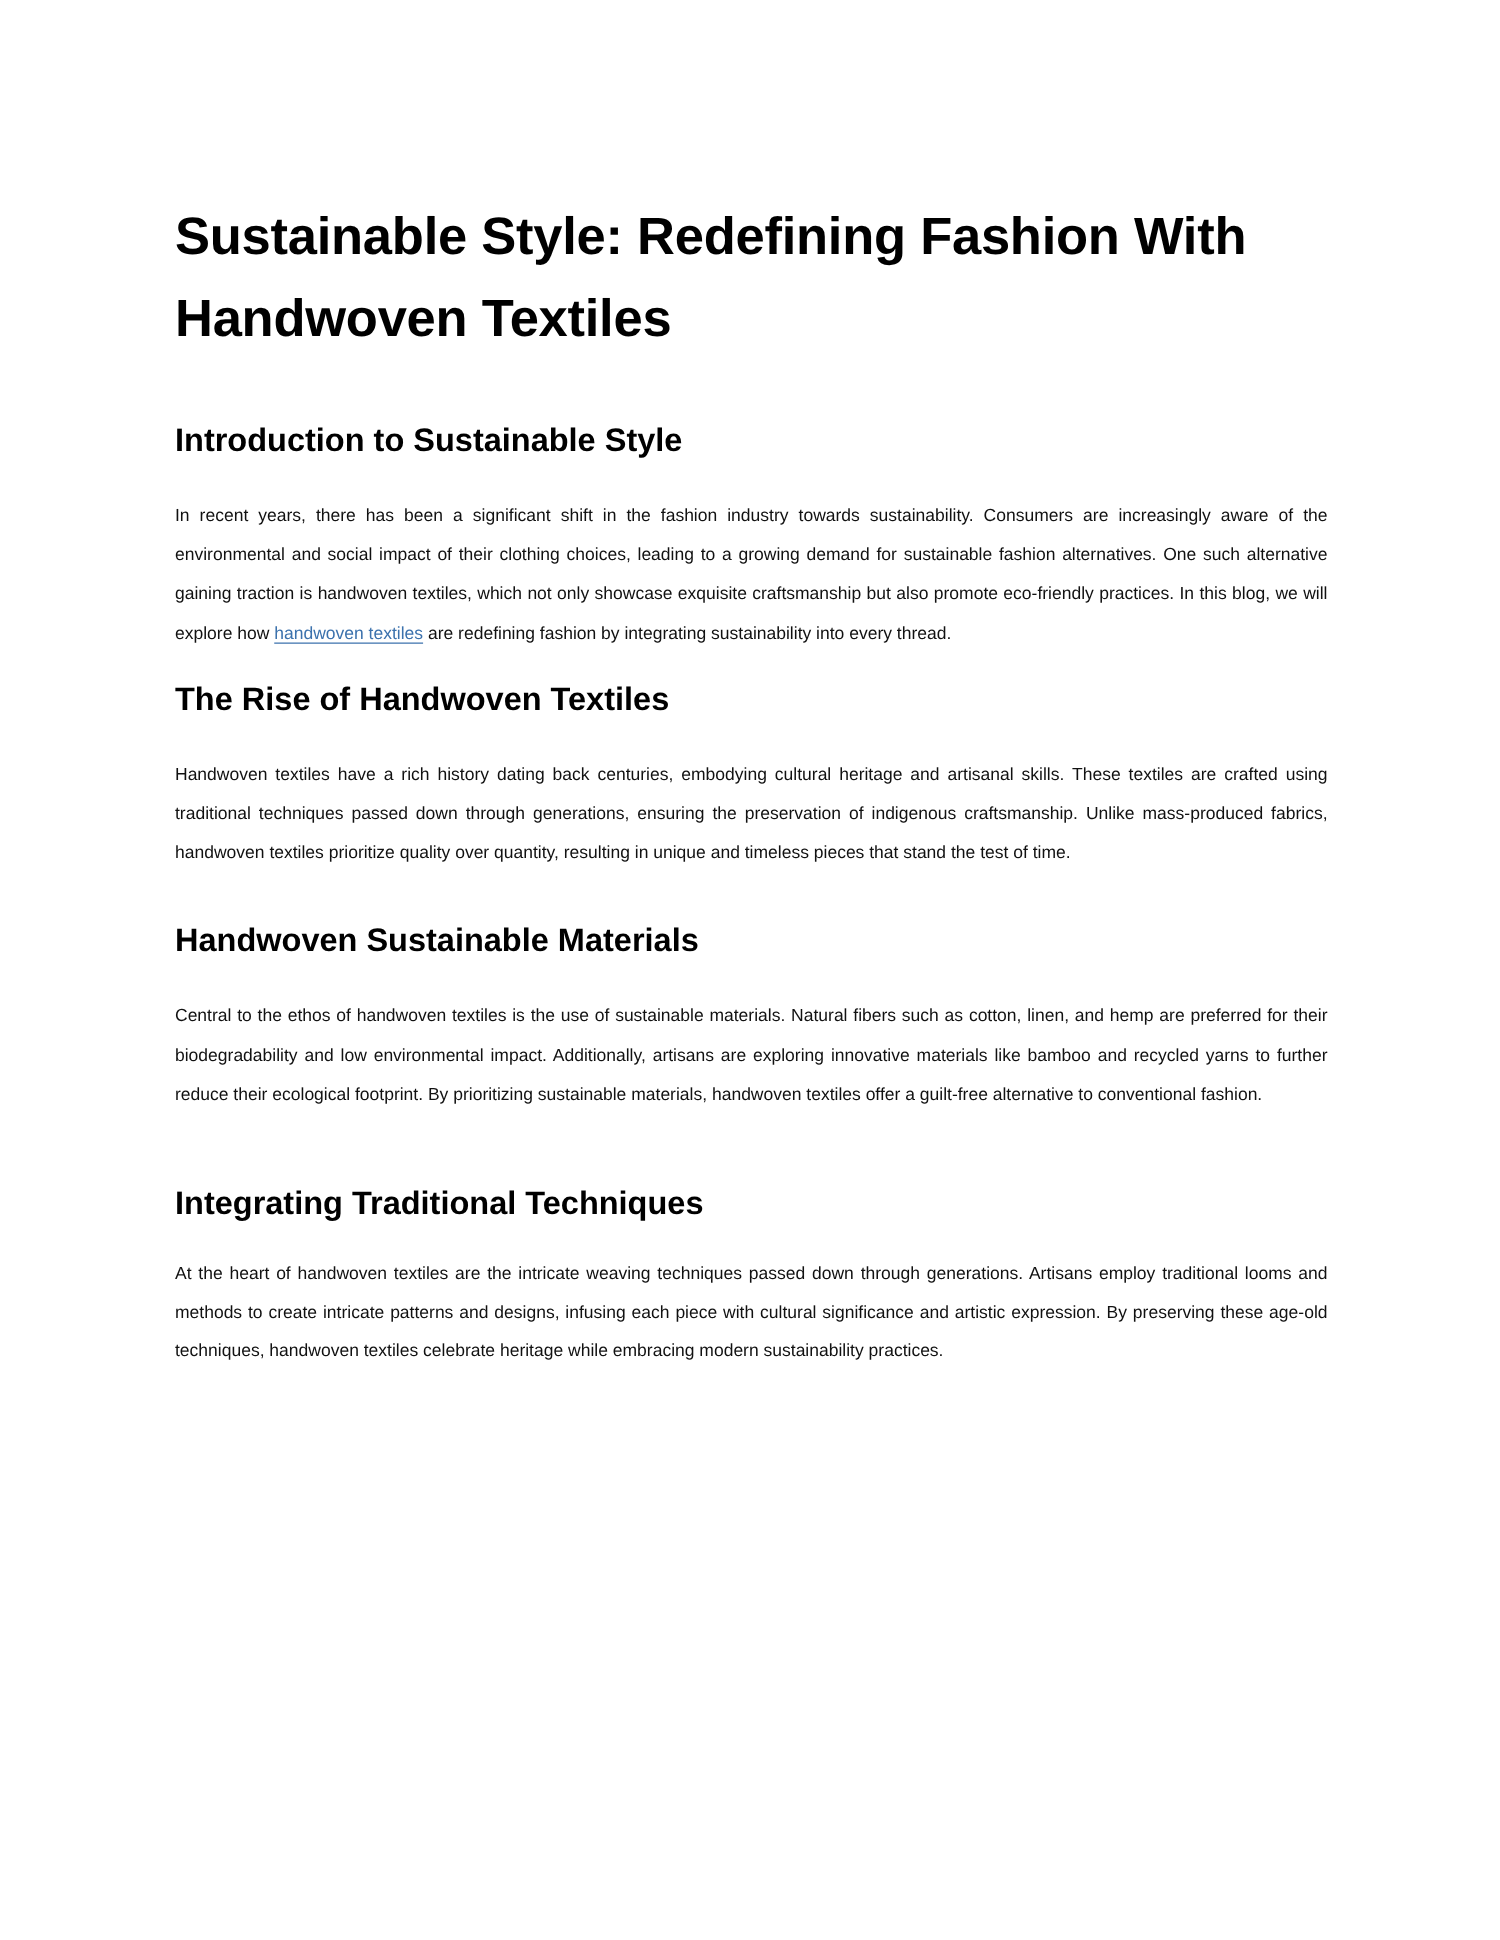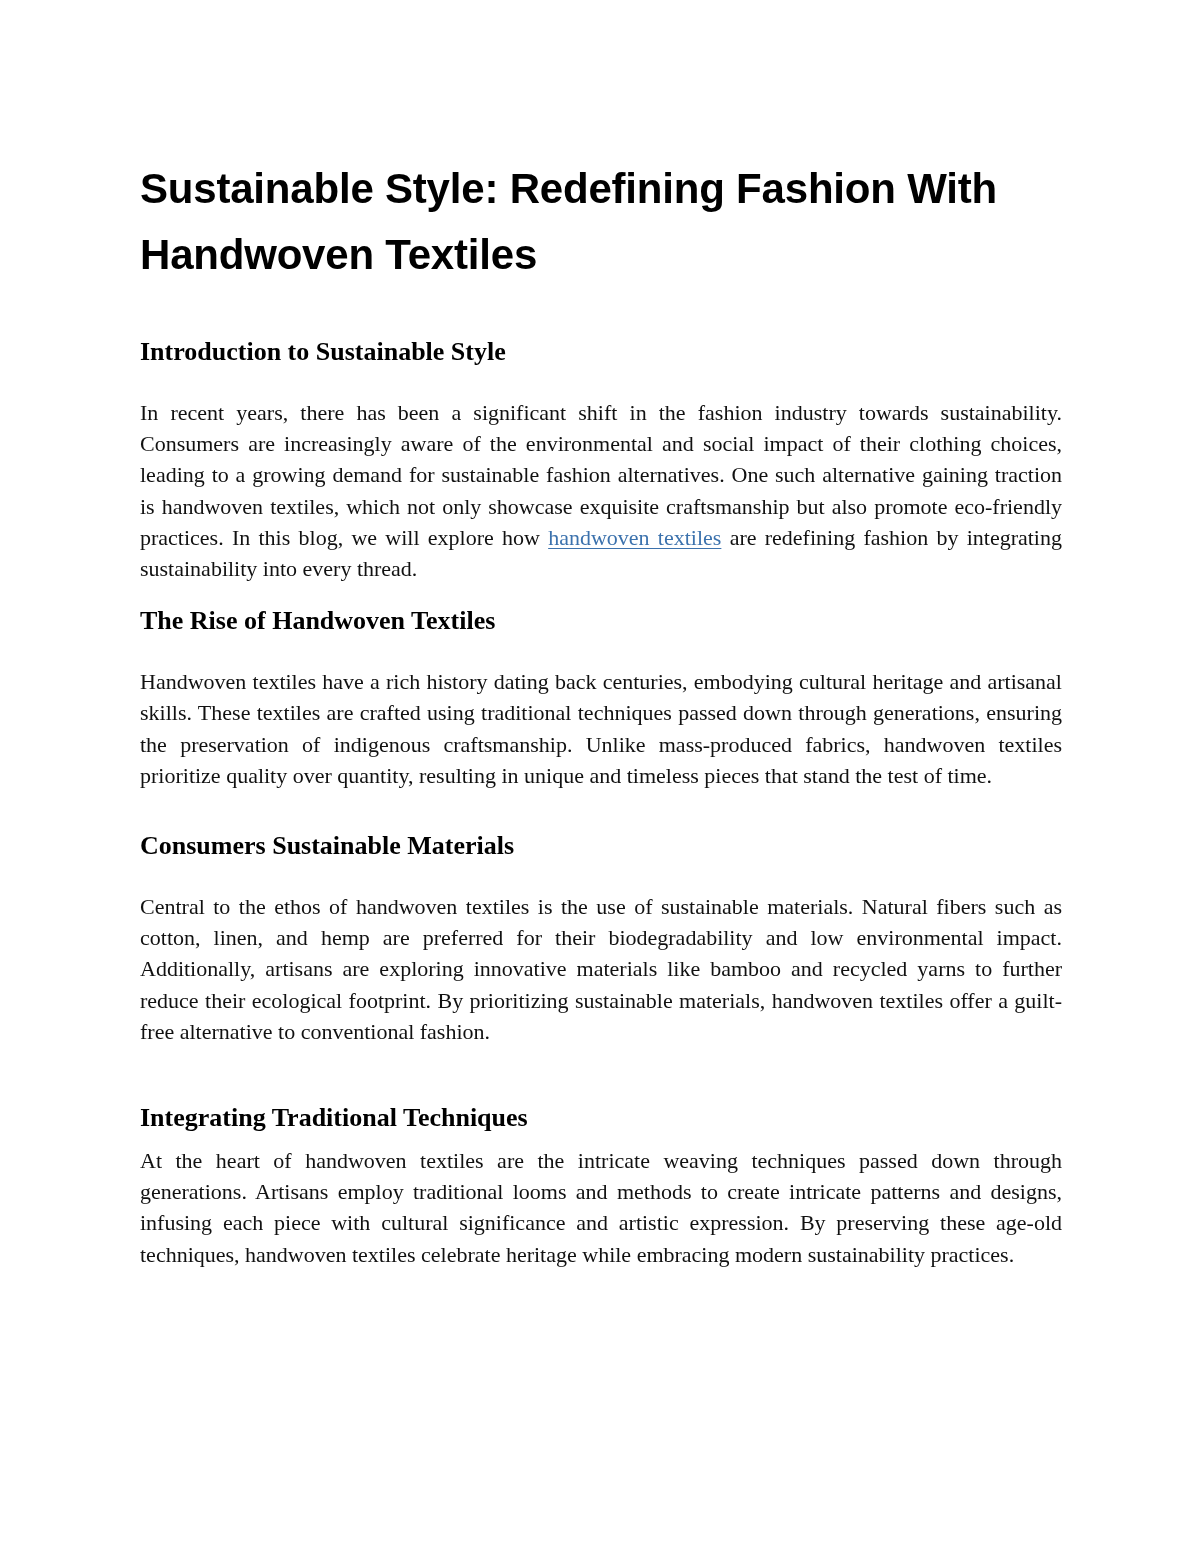--- a/index.html
+++ b/index.html
@@ -32,51 +32,50 @@
     font-weight: bold;
     line-height: 66px;
     letter-spacing: -0.2px;
     margin: 0;
     padding-top: 156px;
     color: #000000;
     text-align: left;
   }
   .section {
     margin: 0;
-    font-family: Liberation Serif, serif;
   }
   .section-heading {
     font-size: 26px;
     font-weight: bold;
     line-height: 32px;
     margin: 0;
     color: #000000;
     text-align: left;
   }
   .section-body {
-    font-size: 22px;
+    font-size: 14px;
     line-height: 31.2px;
     text-align: justify;
     text-justify: inter-word;
     margin: 0;
     color: #111111;
     hyphens: none;
   }
   
   .sec-intro .section-heading { margin-top: 48px; }
   .sec-intro .section-body    { margin-top: 29px; }
 
   .sec-rise .section-heading  { margin-top: 21px; }
   .sec-rise .section-body     { margin-top: 29px; }
 
   .sec-materials .section-heading { margin-top: 39px; }
   .sec-materials .section-body    { margin-top: 29px; }
 
   .sec-techniques .section-heading { margin-top: 55px; }
-  .sec-techniques .section-body    { margin-top: 11px; }
+  .sec-techniques .section-body    { margin-top: 25px; }
 
   a.inline-link {
     color: #3c72ad;
     text-decoration: underline;
     text-underline-offset: 3px;
     text-decoration-thickness: 1px;
   }
 </style>
 </head>
 <body>
@@ -90,21 +89,21 @@
       <h2 class="section-heading">Introduction to Sustainable Style</h2>
       <p class="section-body"><span>In recent years, there has been a significant shift in the fashion industry towards sustainability. Consumers are increasingly aware of the environmental and social impact of their clothing choices, leading to a growing demand for sustainable fashion alternatives. One such alternative gaining traction is handwoven textiles, which not only showcase exquisite craftsmanship but also promote eco-friendly practices. In this blog, we will explore how </span><a class="inline-link" href="#">handwoven textiles</a><span> are redefining fashion by integrating sustainability into every thread.</span></p>
     </section>
 
     <section class="section sec-rise">
       <h2 class="section-heading">The Rise of Handwoven Textiles</h2>
       <p class="section-body">Handwoven textiles have a rich history dating back centuries, embodying cultural heritage and artisanal skills. These textiles are crafted using traditional techniques passed down through generations, ensuring the preservation of indigenous craftsmanship. Unlike mass-produced fabrics, handwoven textiles prioritize quality over quantity, resulting in unique and timeless pieces that stand the test of time.</p>
     </section>
 
     <section class="section sec-materials">
-      <h2 class="section-heading">Consumers Sustainable Materials</h2>
+      <h2 class="section-heading">Handwoven Sustainable Materials</h2>
       <p class="section-body">Central to the ethos of handwoven textiles is the use of sustainable materials. Natural fibers such as cotton, linen, and hemp are preferred for their biodegradability and low environmental impact. Additionally, artisans are exploring innovative materials like bamboo and recycled yarns to further reduce their ecological footprint. By prioritizing sustainable materials, handwoven textiles offer a guilt-free alternative to conventional fashion.</p>
     </section>
 
     <section class="section sec-techniques">
       <h2 class="section-heading">Integrating Traditional Techniques</h2>
       <p class="section-body">At the heart of handwoven textiles are the intricate weaving techniques passed down through generations. Artisans employ traditional looms and methods to create intricate patterns and designs, infusing each piece with cultural significance and artistic expression. By preserving these age-old techniques, handwoven textiles celebrate heritage while embracing modern sustainability practices.</p>
     </section>
 
   </div>
 </div>

